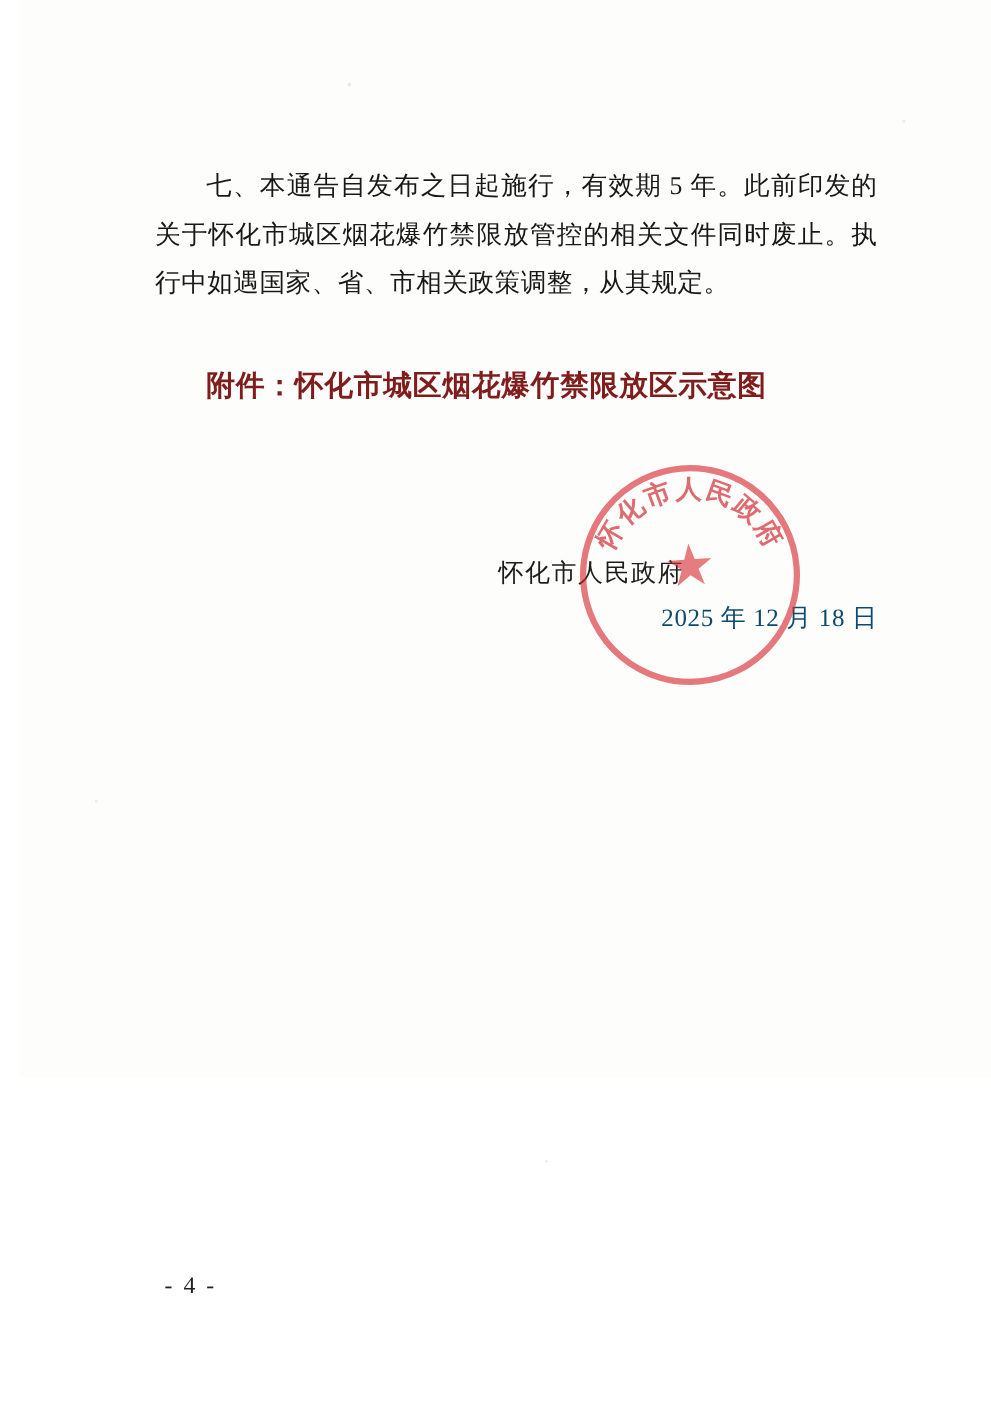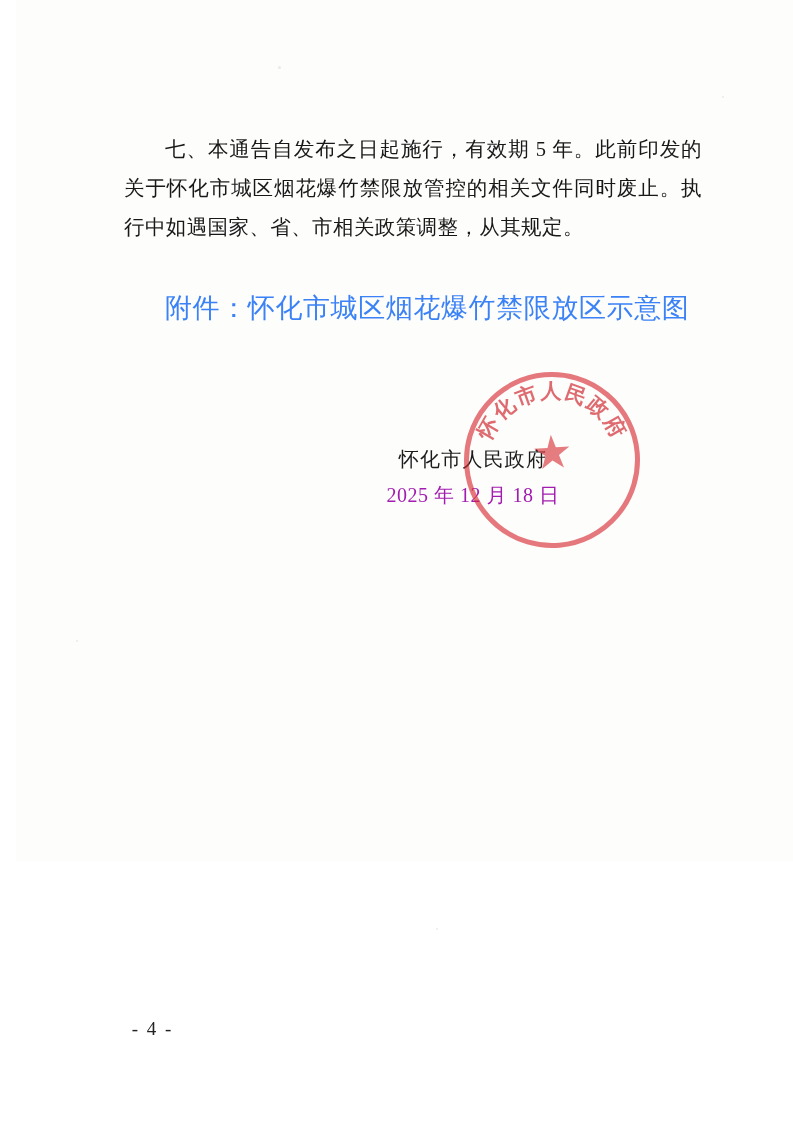--- a/index.html
+++ b/index.html
@@ -37,47 +37,49 @@
     margin: 0 0 2px 0;
     color: #181818;
   }
   .para.indent {
     text-indent: 41px;
   }
   .para-spacer {
     height: 12px;
   }
   .attach {
-    font-size: 27px;
+    font-size: 23px;
     line-height: 39px;
     letter-spacing: 0.6px;
     text-indent: 41px;
     margin: 28px 0 0 0;
-    color: #3b82f6;
+    color: #7f1d1d;
+    font-weight: bold;
   }
   .signature-block {
     position: absolute;
     left: 108px;
     top: 440px;
     width: 578px;
     text-align: center;
   }
   .sign-line {
     font-size: 20px;
     line-height: 38px;
     letter-spacing: 1.2px;
     color: #1c1c1c;
     padding-left: 120px;
   }
   .sign-date {
     font-size: 20px;
     line-height: 34px;
     letter-spacing: 0.5px;
-    color: #a21caf;
+    color: #0c4a6e;
     padding-left: 120px;
+    text-align: right;
   }
 
   
   .seal {
     position: absolute;
     left: 448px;
     top: 372px;
     width: 176px;
     height: 176px;
     pointer-events: none;

